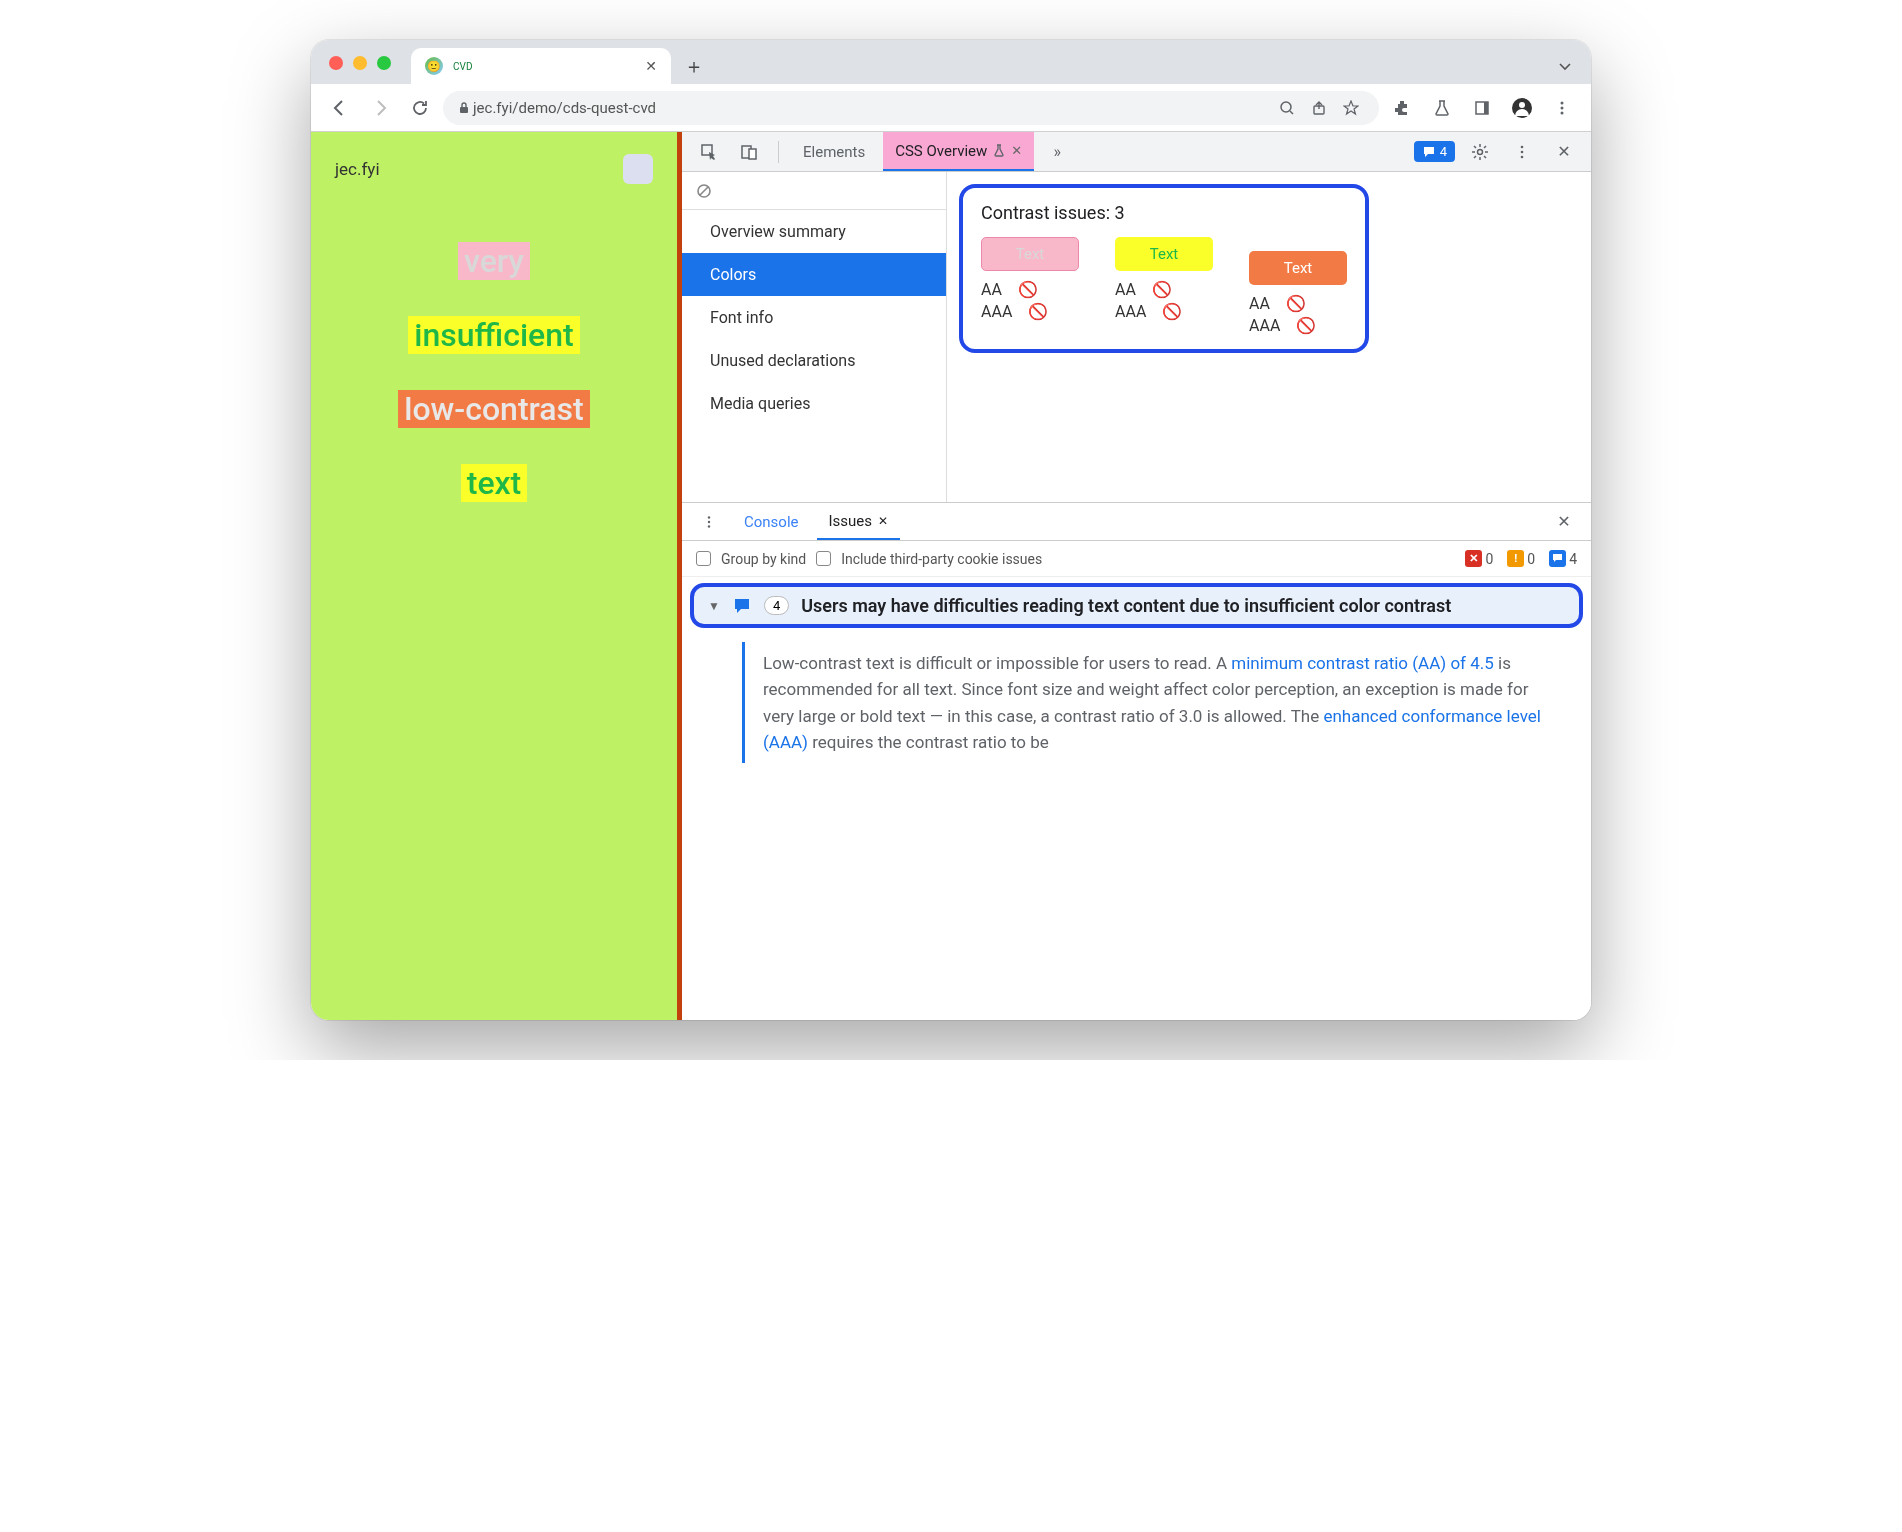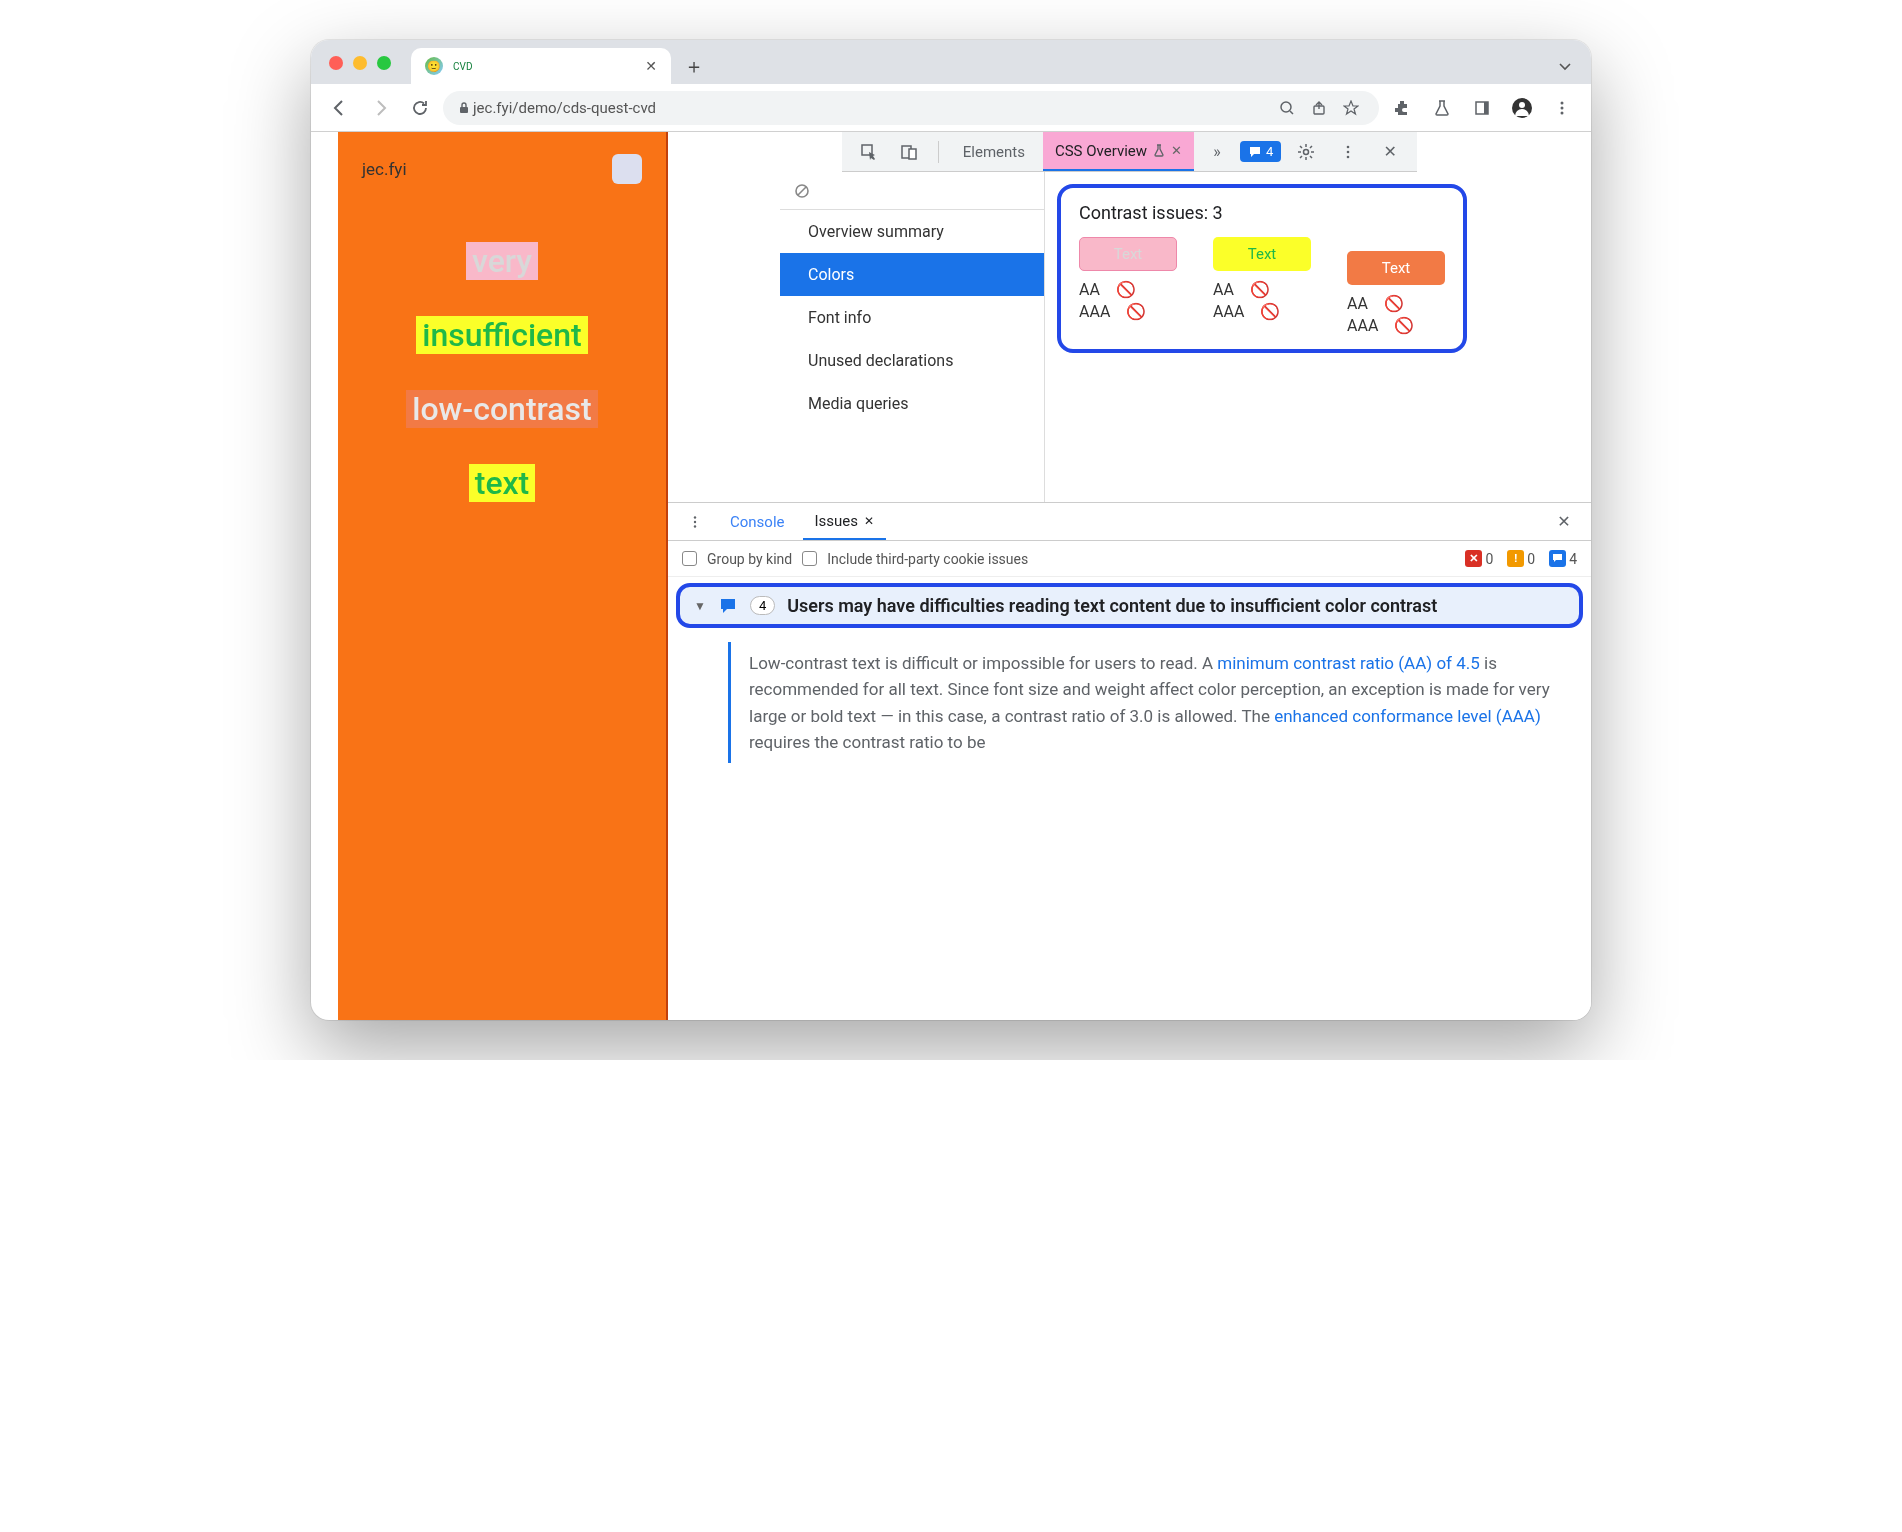--- a/index.html
+++ b/index.html
@@ -21,32 +21,32 @@
 
 .toolbar { height: 48px; background: #fff; border-bottom: 1px solid #d0d0d0; display: flex; align-items: center; padding: 0 12px; gap: 6px; }
 .tb-btn { width: 34px; height: 34px; display: flex; align-items: center; justify-content: center; color: #5f6368; border-radius: 50%; }
 .tb-btn.disabled { color: #bdbdbd; }
 .omnibox { flex: 1; height: 34px; background: #f1f3f4; border-radius: 17px; display: flex; align-items: center; padding: 0 14px; gap: 2px; color: #555; font-size: 15px; }
 .omni-actions { display: flex; gap: 4px; margin-left: auto; color: #5f6368; }
 .omni-actions .tb-btn { width: 28px; height: 28px; }
 
 
 .content { flex: 1; display: flex; overflow: hidden; }
-.page { width: 328px; background: #f97316; padding: 22px 24px; display: flex; flex-direction: column; align-items: center; margin-left: 27px; }
+.page { width: 366px; background: #bef264; padding: 22px 24px; display: flex; flex-direction: column; align-items: center; }
 .page-head { width: 100%; display: flex; justify-content: space-between; align-items: center; margin-bottom: 40px; }
 .page-brand { font-size: 17px; color: #333; }
 .darkbtn { width: 30px; height: 30px; background: #dcdfef; border-radius: 6px; display: flex; align-items: center; justify-content: center; }
 .sample { font-size: 32px; font-weight: 500; margin: 18px 0; padding: 0 6px; }
 .s1 { background: #f9b8c9; color: #d8d8d8; }
 .s2 { background: #fbff29; color: #1fb848; }
 .s3 { background: #f27a45; color: #e8e8e8; }
 .s4 { background: #fbff29; color: #1fb848; }
 
 
-.devtools { flex: 1; display: flex; flex-direction: column; border-left: 2px solid #c2410c; align-items: center; }
+.devtools { flex: 1; display: flex; flex-direction: column; border-left: 5px solid #c2410c; }
 .dt-tabs { height: 40px; border-bottom: 1px solid #ccc; display: flex; align-items: center; padding: 0 10px; gap: 6px; background: #f1f3f4; }
 .dt-tabs .sep { width: 1px; height: 22px; background: #ccc; margin: 0 6px; }
 .dt-tab { padding: 0 12px; height: 100%; display: flex; align-items: center; color: #5f6368; font-size: 15px; gap: 6px; }
 .dt-tab.active { color: #202124; border-bottom: 2px solid #1a73e8; background: #f9a8d4; }
 .dt-badge { background: #1a73e8; color: #fff; border-radius: 4px; padding: 1px 6px; font-size: 13px; display: flex; align-items: center; gap: 4px; border: 2px solid #1a73e8; }
 .dt-badge svg { fill: #fff; }
 .dt-right { margin-left: auto; display: flex; align-items: center; gap: 8px; color: #5f6368; }
 .dt-body-top { display: flex; height: 330px; }
 .dt-sidebar { width: 265px; border-right: 1px solid #ddd; background: #fff; }
 .dt-sidebar-head { height: 38px; border-bottom: 1px solid #ddd; display: flex; align-items: center; padding: 0 14px; color: #888; }

